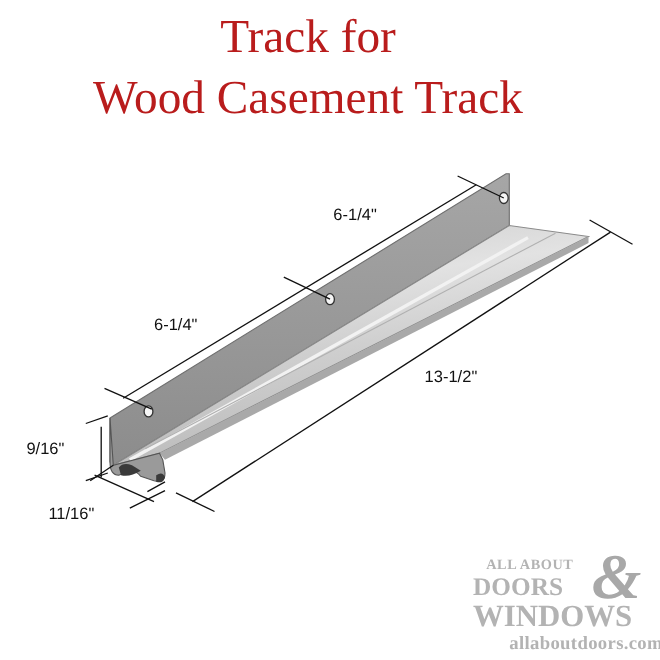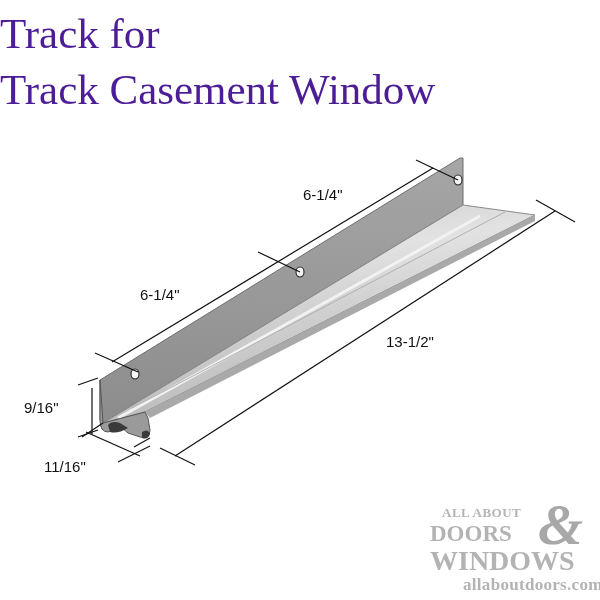--- a/index.html
+++ b/index.html
@@ -1,35 +1,35 @@
 <!DOCTYPE html>
 <html><head>
   <meta charset="utf-8">
   <style>
     html, body { margin: 0; padding: 0; background: #ffffff; }
     .page { position: relative; width: 600px; height: 600px; background: #ffffff; overflow: hidden; }
-    .title { position: absolute; left: 0; width: 560px; font-family: "Liberation Serif", "DejaVu Serif", serif; color: #4c1d95; font-size: 43px; line-height: 1; }
+    .title { position: absolute; left: 0; width: 560px; text-align: center; font-family: "Liberation Serif", "DejaVu Serif", serif; color: #b91c1c; font-size: 43px; line-height: 1; }
     .title.l1 { top: 12px; }
     .title.l2 { top: 68px; }
     svg.drawing { position: absolute; left: 0; top: 0; }
     .dim { font-family: "Liberation Sans", "DejaVu Sans", sans-serif; font-size: 15px; fill: #111; }
     .logo { position: absolute; left: 430px; top: 505px; width: 160px; font-family: "Liberation Serif", "DejaVu Serif", serif; color: #b3b3b3; font-weight: bold; }
     .logo .l-a { position: absolute; left: 12px; top: 0; font-size: 13px; letter-spacing: 0.5px; }
     .logo .l-b { position: absolute; left: 0; top: 16px; font-size: 23px; letter-spacing: 0px; }
     .logo .l-c { position: absolute; left: 0; top: 40px; font-size: 28px; letter-spacing: 0px; }
     .logo .l-amp { position: absolute; left: 108px; top: -14px; font-size: 58px; font-style: italic; color: #a8a8a8; }
     .logo .l-d { position: absolute; left: 4px; top: 70px; font-size: 17px; letter-spacing: 0.3px; margin-left: 29px; }
   </style>
 </head>
 <body>
 
 <div class="page">
 
   <div class="title l1">Track for</div>
-  <div class="title l2">Track Casement Window</div>
+  <div class="title l2">Wood Casement Track</div>
 
   <svg class="drawing" width="600" height="600" viewBox="0 0 600 600">
     <defs>
       <linearGradient id="vertGrad" x1="0" y1="0" x2="0" y2="1">
         <stop offset="0" stop-color="#a6a6a6"></stop>
         <stop offset="1" stop-color="#8c8c8c"></stop>
       </linearGradient>
       <linearGradient id="flatGrad" x1="0" y1="0" x2="0.3" y2="1">
         <stop offset="0" stop-color="#c9c9c9"></stop>
         <stop offset="0.35" stop-color="#e2e2e2"></stop>

